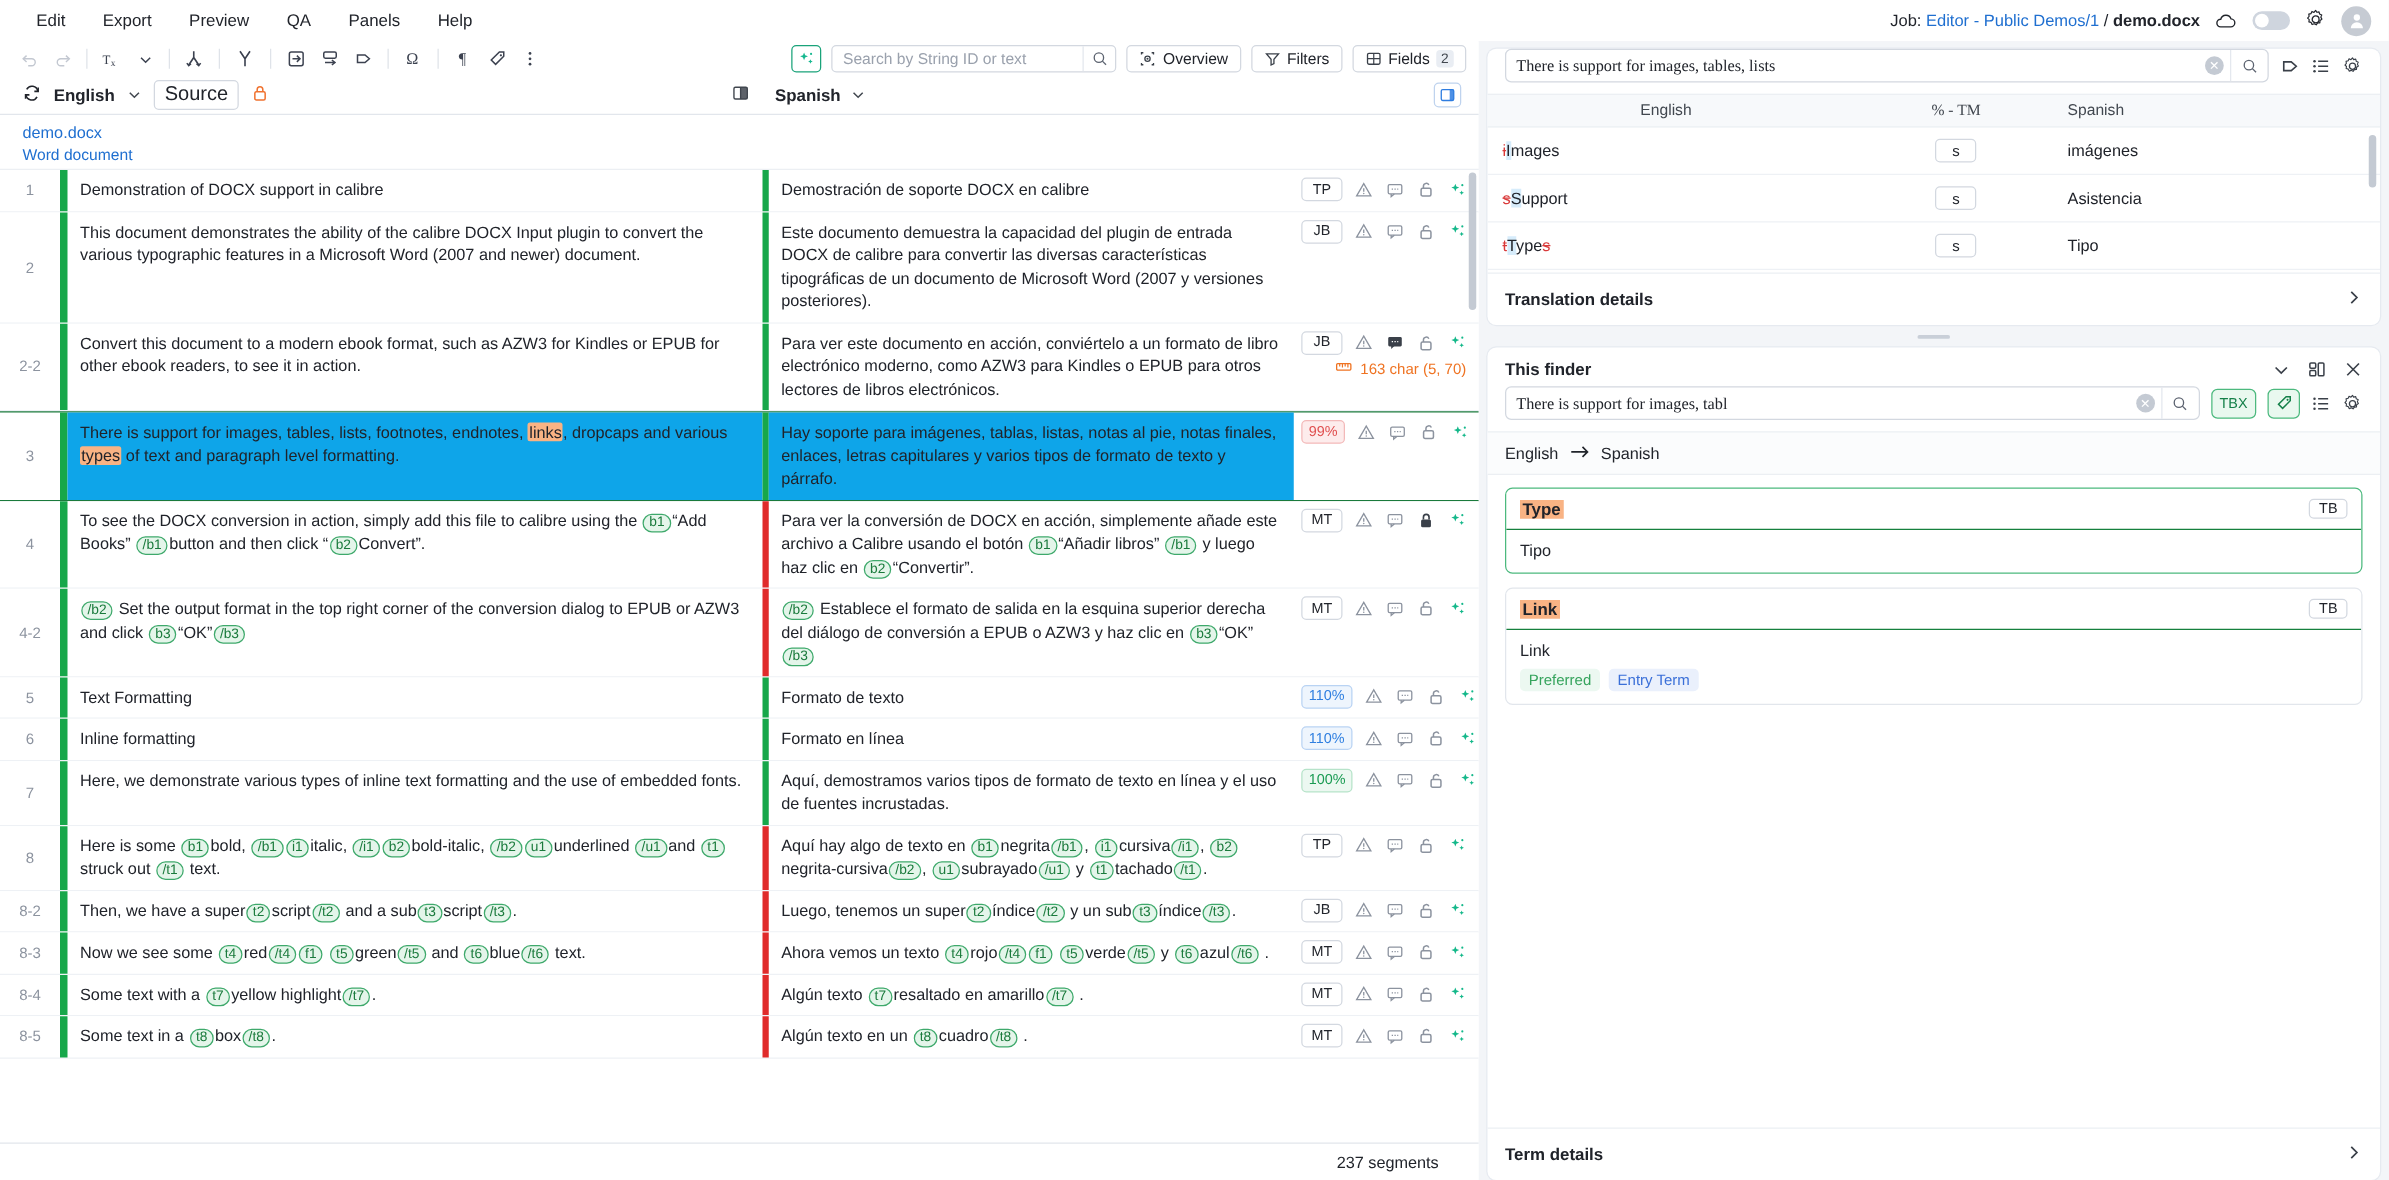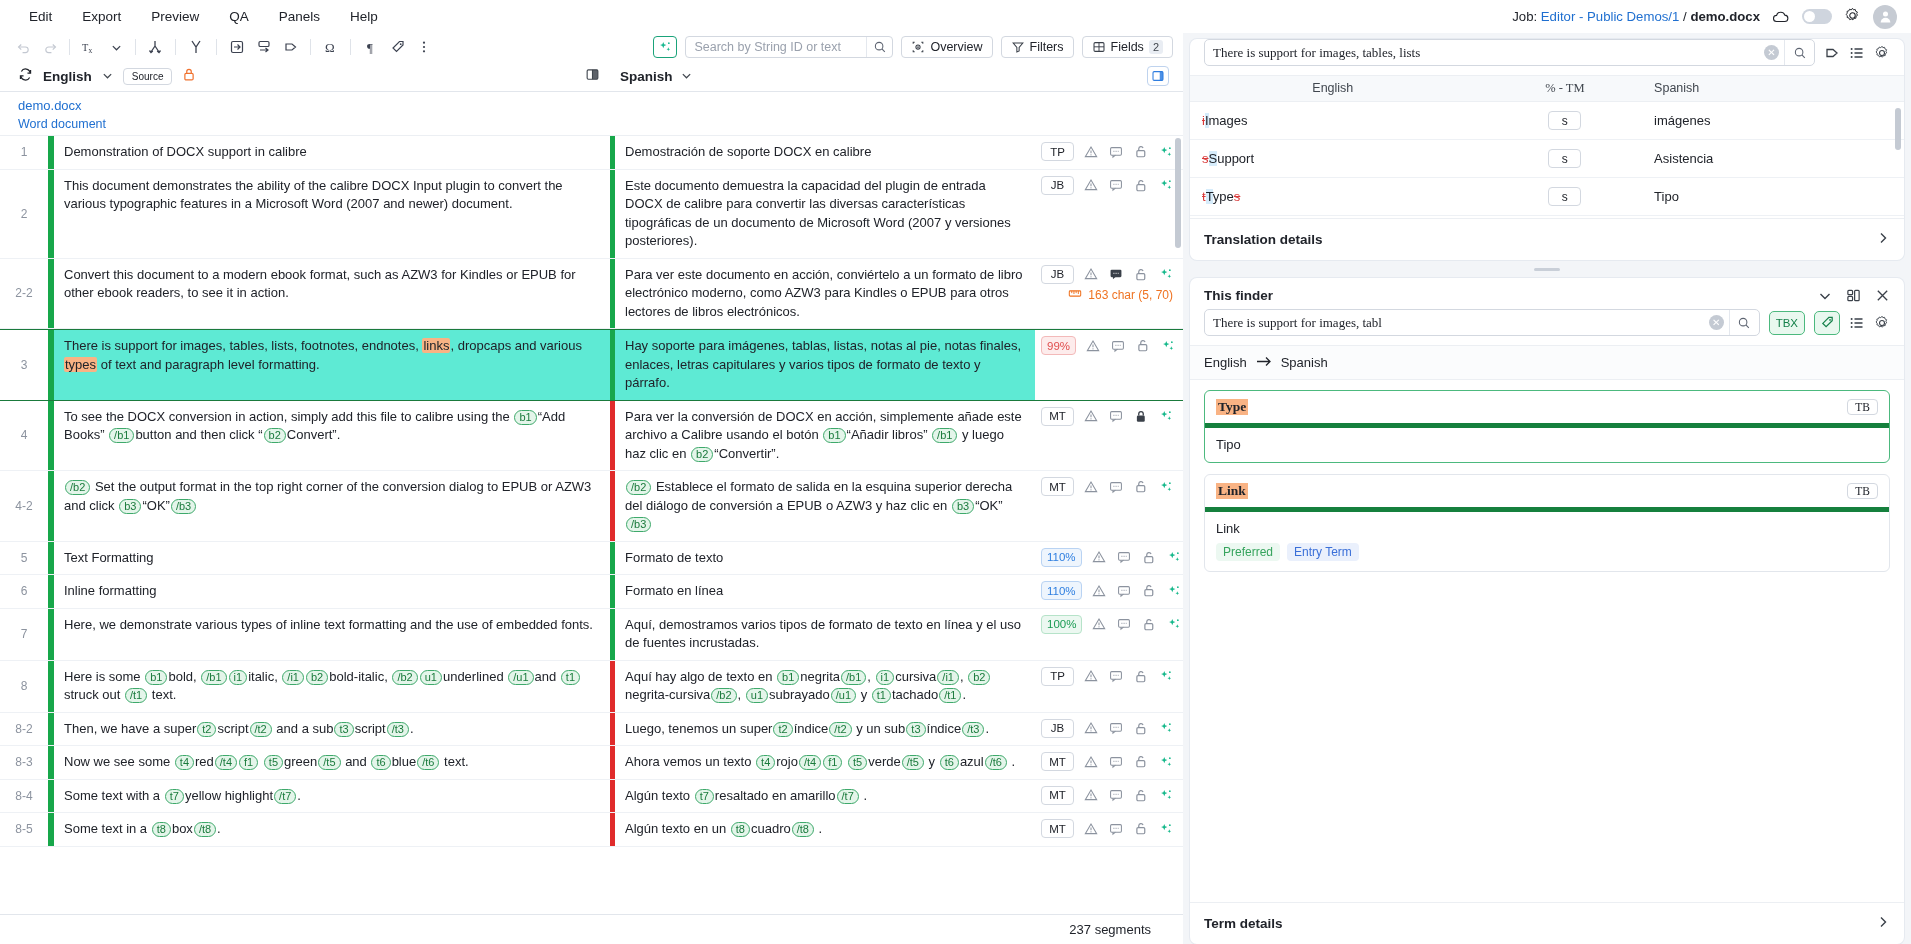--- a/index.html
+++ b/index.html
@@ -33,34 +33,34 @@
   .editor { width:1183px; display:flex; flex-direction:column; min-width:0; background:#fff; }
 
   
   .fmtbar { height:28px; background:#ffffff; display:flex; align-items:center; padding:0 10px; flex-shrink:0; }
   .fmtbar .grp { display:flex; align-items:center; gap:1px; }
   .tbtn { width:26px; height:24px; display:flex; align-items:center; justify-content:center; border-radius:4px; cursor:pointer; color:#3c4250; }
   .tbtn.dis { color:#c3c8d1; }
   .vsep { width:1px; height:16px; background:#dfe3e9; margin:0 6px; }
   .fmtbar .spacer { flex:1; }
   .ai-btn { width:24px; height:22px; border:1px solid #1aa37a; border-radius:4px; display:flex; align-items:center; justify-content:center; cursor:pointer; background:#fff;}
-  .searchbox { display:flex; align-items:center; width:208px; height:22px; border:1px solid #d3d8e0; border-radius:4px; background:#fff; margin-left:8px; }
+  .searchbox { display:flex; align-items:center; width:228px; height:22px; border:1px solid #d3d8e0; border-radius:4px; background:#fff; margin-left:8px; }
   .searchbox input { flex:1; border:0; outline:0; font-size:12.5px; padding:0 8px; font-family:inherit; color:#21242b; background:transparent;}
   .searchbox input::placeholder { color:#9aa1ad; }
   .searchbox .sbtn { width:26px; height:20px; display:flex; align-items:center; justify-content:center; border-left:1px solid #e4e8ee; color:#5c6370; cursor:pointer;}
   .pillbtn { display:flex; align-items:center; gap:5px; height:22px; padding:0 9px; border:1px solid #d3d8e0; border-radius:4px; background:#fff; margin-left:8px; font-size:12.5px; color:#21242b; cursor:pointer; white-space:nowrap;}
   .pillbtn .cnt { background:#e9edf3; color:#41474f; border-radius:3px; font-size:11px; padding:0 4px; line-height:14px;}
 
   
   .langbar { height:31px; background:#ffffff; border-bottom:1px solid #e2e6ec; display:flex; align-items:center; flex-shrink:0; }
   .langbar .l { width:610px; display:flex; align-items:center; gap:10px; padding-left:18px; }
   .langbar .r { flex:1; display:flex; align-items:center; gap:8px; padding-left:10px; }
   .langname { font-weight:bold; font-size:13.5px; color:#21242b; cursor:pointer;}
   .chev { color:#41474f; }
-  .srcbtn { border:1px solid #d3d8e0; border-radius:4px; background:#fff; font-size:10px; padding:2px 8px; color:#21242b; cursor:pointer;}
+  .srcbtn { border:1px solid #d3d8e0; border-radius:4px; background:#fff; font-size:16px; padding:2px 8px; color:#21242b; cursor:pointer;}
   .lock-orange { color:#f0722f; }
   .refresh-ic { color:#21242b; cursor:pointer;}
   .splitic { margin-left:auto; margin-right:10px; color:#41474f; cursor:pointer;}
   .panelic { margin-left:auto; margin-right:14px; color:#2e7de0; border:1px solid #bfd3ee; border-radius:4px; width:22px;height:20px;display:flex;align-items:center;justify-content:center; cursor:pointer;}
 
   
   .dochdr { padding:6px 0 4px 18px; flex-shrink:0; }
   .dochdr .fname { color:#1f6fd0; font-size:13px; }
   .dochdr .ftype { color:#1f6fd0; font-size:12.5px; margin-top:4px;}
 
@@ -68,21 +68,21 @@
   .gridwrap { flex:1; overflow:hidden; position:relative; border-top:1px solid #eceff3;}
   .grid { width:100%; }
   .row { display:flex; border-bottom:1px solid #eef1f5; min-height:29px; background:#fff; position:relative;}
   .row.active { border-top:1px solid #1a7a3c; border-bottom:1px solid #1a7a3c; }
   .row .num { width:48px; flex-shrink:0; font-size:12px; color:#8c939f; display:flex; align-items:center; justify-content:center; }
   .row .srcbar { width:6px; flex-shrink:0; background:#17a74a; }
   .row .src { width:556px; flex-shrink:0; padding:7px 10px 7px 10px; line-height:18.5px; font-size:13px; }
   .row .tgtbar { width:5px; flex-shrink:0; background:#17a74a; }
   .row .tgtbar.red { background:#e02b2b; }
   .row .tgt { width:420px; flex-shrink:0; padding:7px 10px; line-height:18.5px; font-size:13px; }
-  .row.active .src, .row.active .tgt { background:#5eead4; }
+  .row.active .src, .row.active .tgt { background:#0ea5e9; }
   .row .meta { flex:1; display:flex; flex-direction:column; padding:6px 12px 6px 6px; gap:3px;}
   .metarow { display:flex; align-items:center; gap:10px;}
   .badge { min-width:33px; height:19px; border:1px solid #d3d8e0; border-radius:4px; font-size:11.5px; display:flex; align-items:center; justify-content:center; color:#21242b; background:#fff; padding:0 5px;}
   .badge.pct-red { color:#e04e4e; border-color:#f3b9b9; background:#fdecec; }
   .badge.pct-blue { color:#2f7fe0; border-color:#b9d3f3; background:#eef5fd; }
   .badge.pct-green { color:#1a9b53; border-color:#b6e3c9; background:#ecf8f1; }
   .acts { display:flex; align-items:center; gap:11px; margin-left:auto;}
   .act { color:#8c939f; cursor:pointer; display:flex; }
   .act.dark { color:#3a4049; }
   .act.ai { color:#14b88a; }
@@ -128,21 +128,21 @@
   .mtscroll { position:absolute; right:3px; top:6px; width:6px; height:42px; border-radius:3px; background:#c4cad3;}
 
   .prow-link { display:flex; align-items:center; padding:12px 14px; border-top:1px solid #eceff3; cursor:pointer;}
   .prow-link .t { font-weight:bold; font-size:13.5px;}
   .prow-link .a { margin-left:auto; color:#3a4049;}
 
   .langpair { padding:9px 14px; font-size:13px; color:#21242b; border-top:1px solid #eceff3; border-bottom:1px solid #eceff3; background:#fbfcfd; display:flex; align-items:center; gap:9px;}
   .termlist { padding:10px 14px; display:flex; flex-direction:column; gap:11px; overflow:hidden;}
   .termcard { border:1px solid #4cb97e; border-radius:6px; overflow:hidden;}
   .termcard.plain { border:1px solid #e2e6ec;}
-  .tc-top { display:flex; align-items:center; padding:8px 11px; border-bottom:5px solid #15803d;font-family:Liberation Serif, serif;}
+  .tc-top { display:flex; align-items:center; padding:8px 11px; border-bottom:1px solid #15803d;}
   .tc-top .term { font-weight:bold; font-size:13.5px; background:#f9b384; padding:0 2px;}
   .tc-top .tb { margin-left:auto; border:1px solid #d3d8e0; border-radius:4px; font-size:11.5px; padding:1px 7px; color:#21242b;}
   .tc-body { padding:9px 11px 10px 11px; display:flex; flex-direction:column; gap:7px;}
   .tc-body .tr { font-size:13px; color:#21242b;}
   .chips { display:flex; gap:7px;}
   .chip { font-size:12px; border-radius:4px; padding:2px 7px;}
   .chip.pref { color:#36a45d; background:#ecf8f1;}
   .chip.entry { color:#3a6fd8; background:#eaf0fc;}
   .panel.grow { flex:1; min-height:0;}
   .panel .flexfill { flex:1; min-height:0;}

